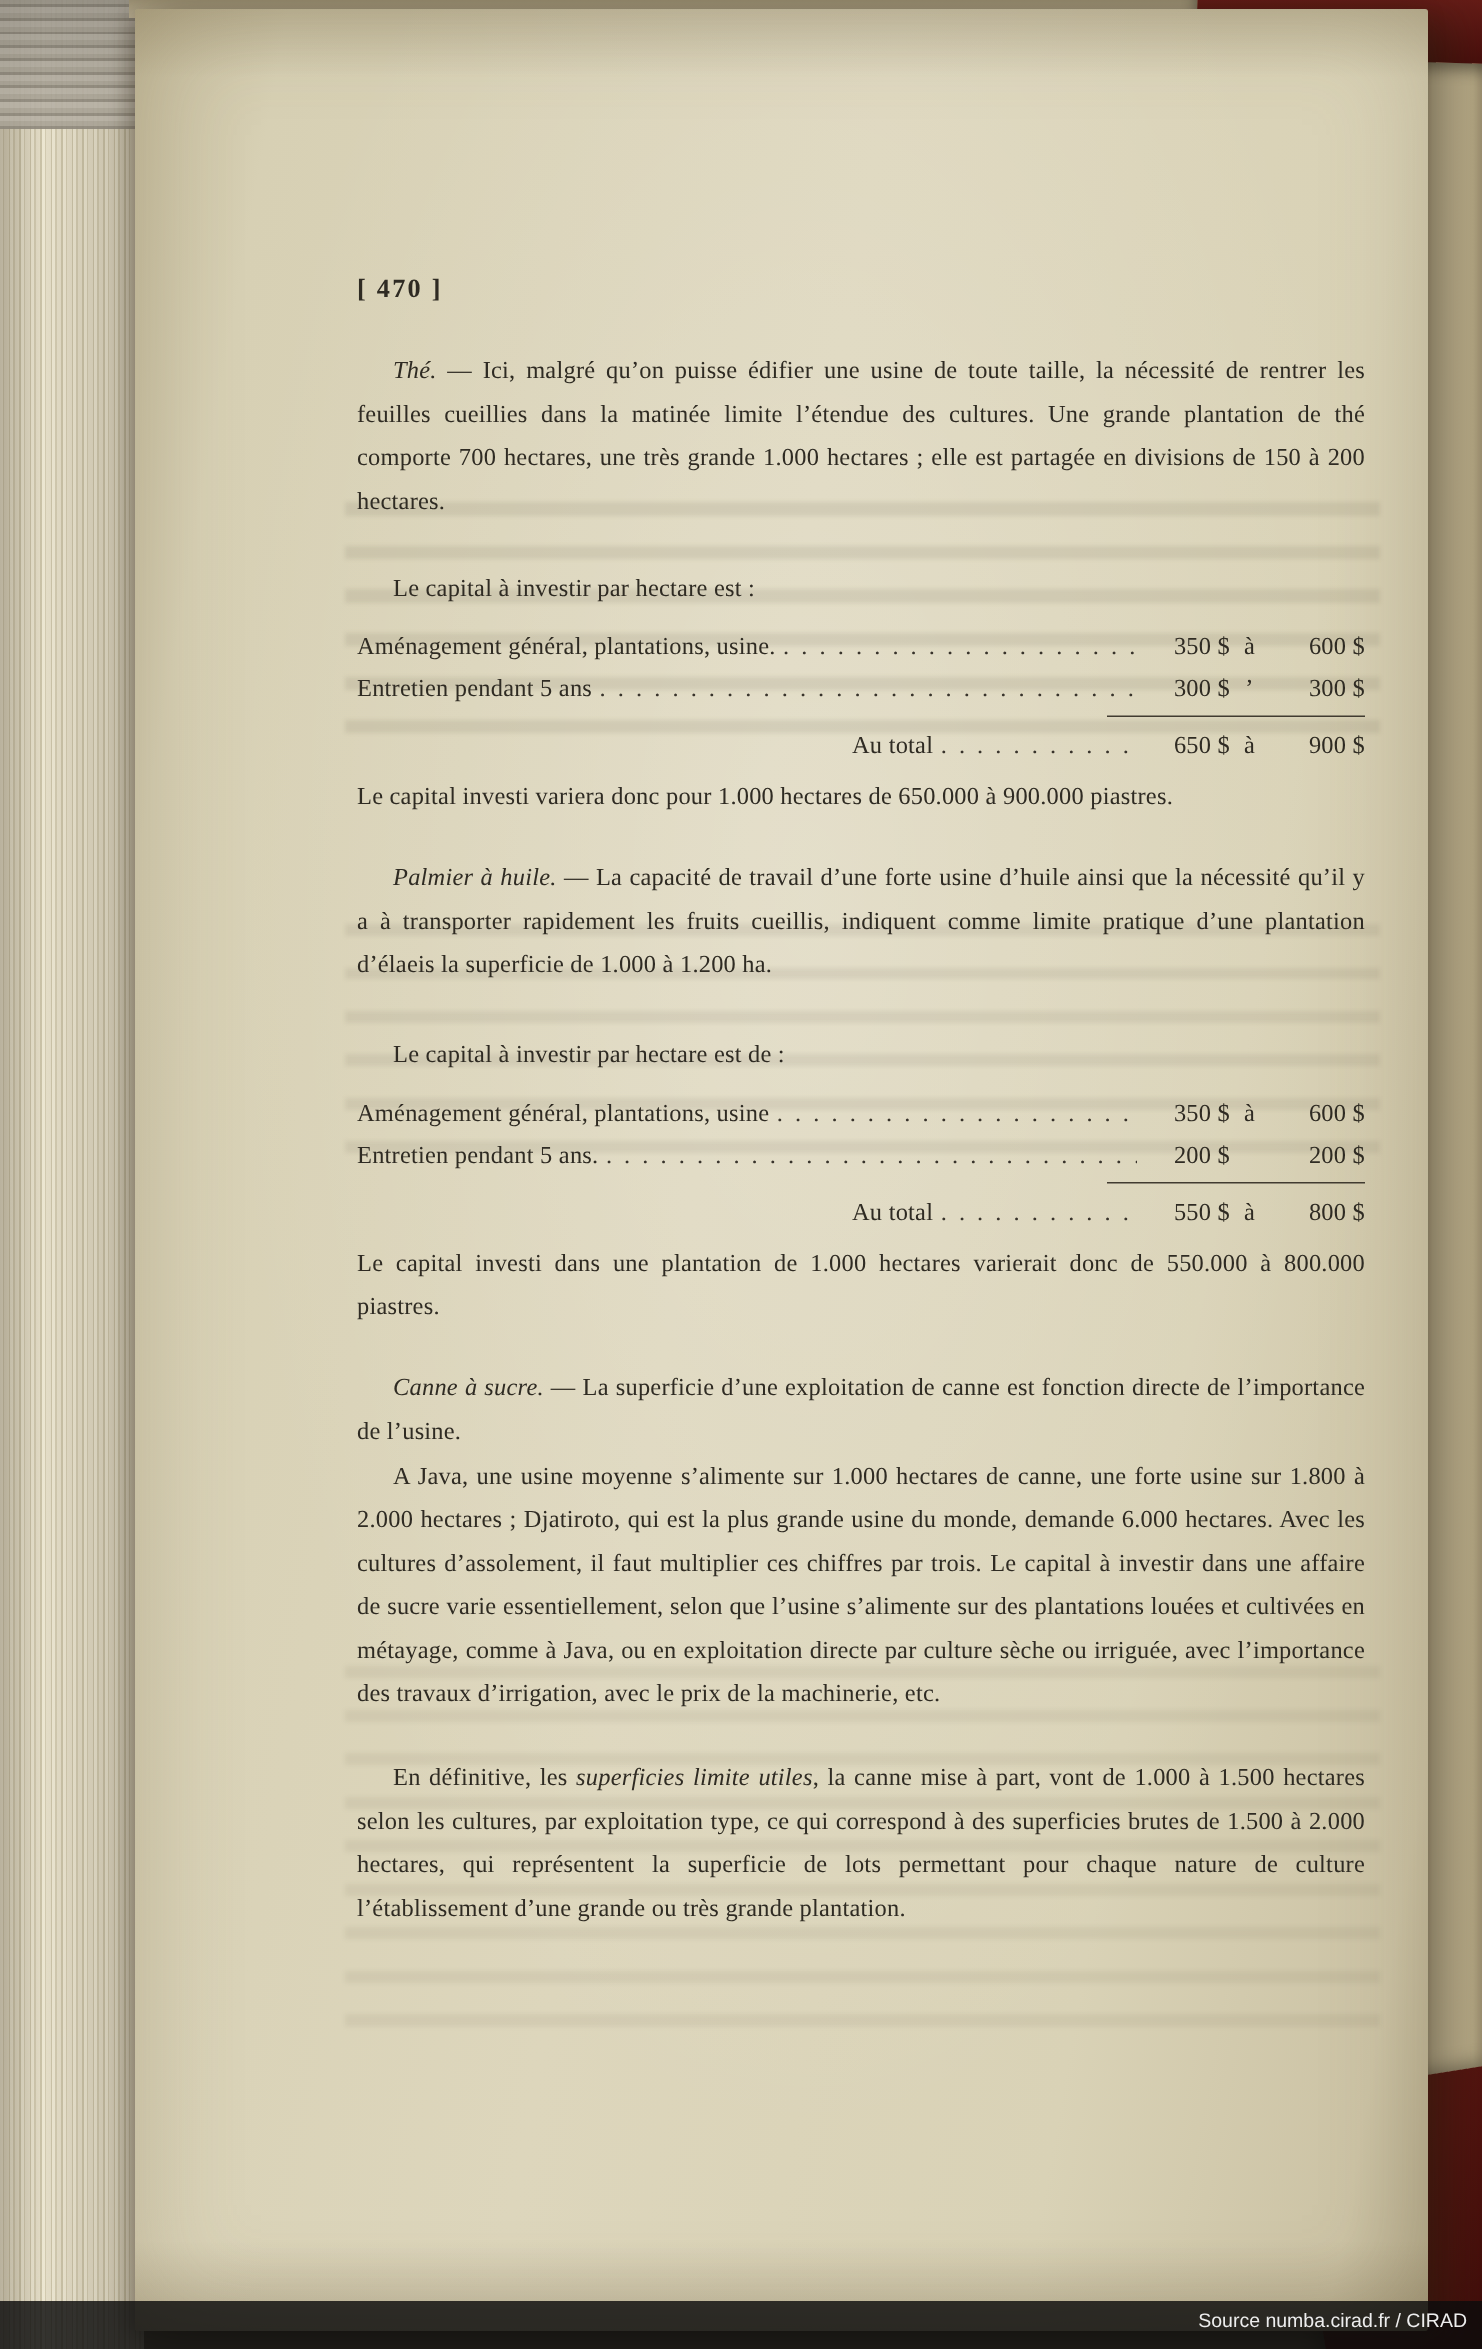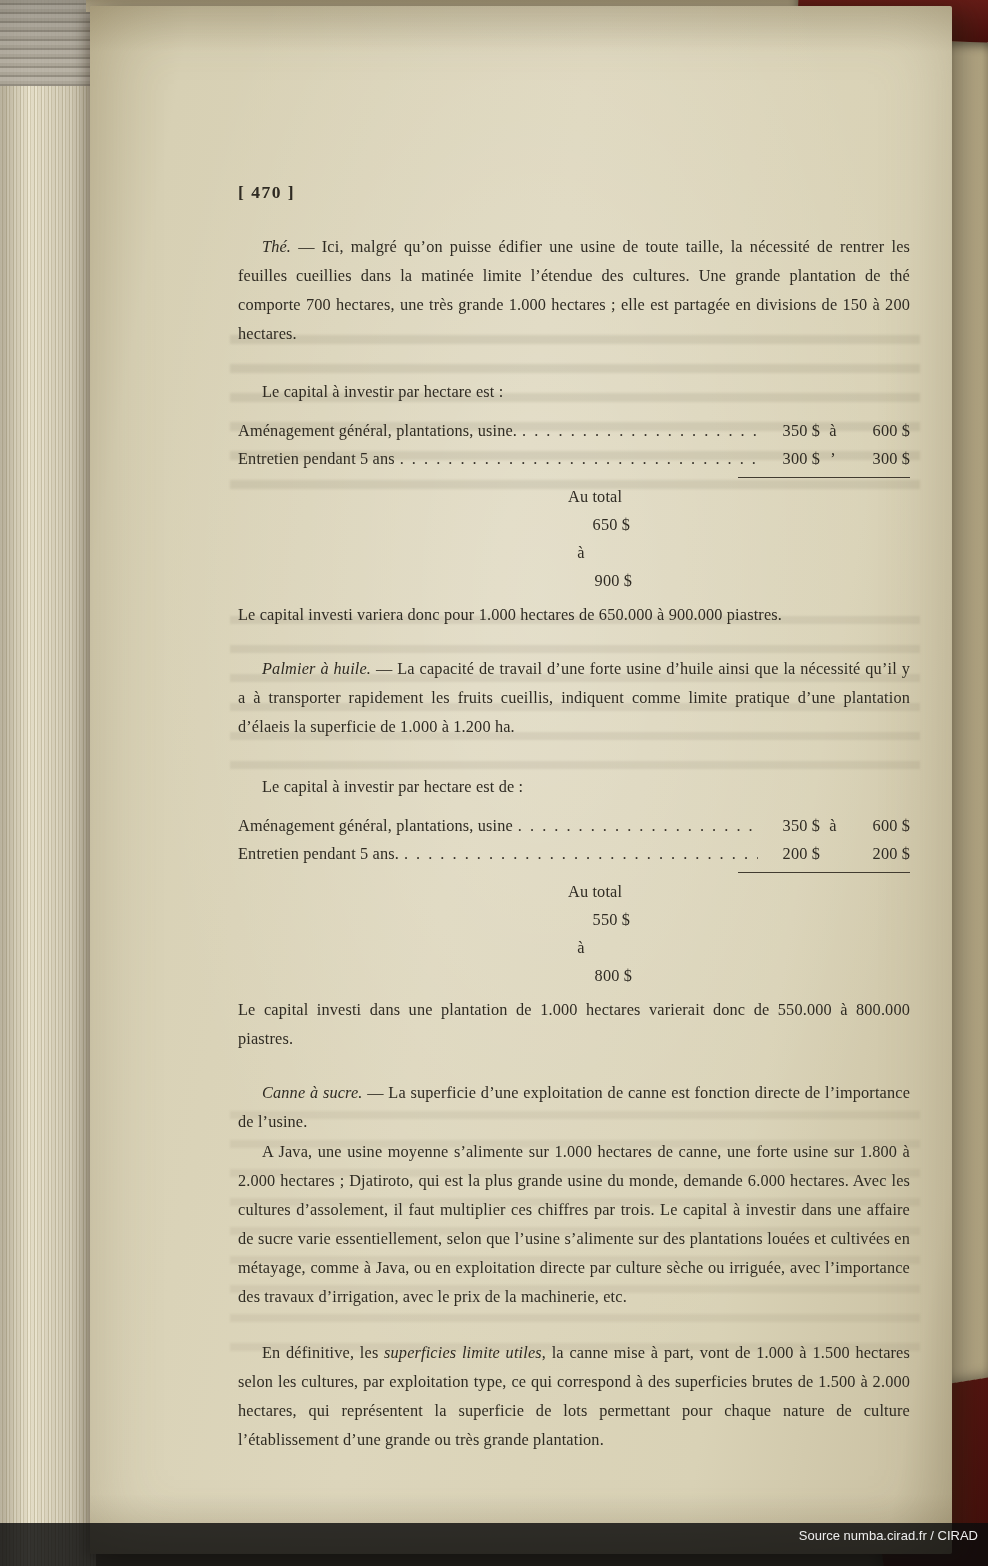--- a/index.html
+++ b/index.html
@@ -86,26 +86,26 @@
   .mt-java { margin-top:1px; }
   .mt-imp  { margin-top:2px; }
   .mt-fin  { margin-top:27px; }
   
   .t-row { display:flex; align-items:baseline; line-height:28px; white-space:nowrap; }
   .t-label { flex:none; }
   .t-dots  { flex:1 1 0; min-width:0; overflow:hidden; white-space:nowrap; letter-spacing:2px; padding:0 5px; color:#38332b; }
   .t-a1 { flex:none; width:62px; text-align:right; }
   .t-sep { flex:none; width:26px; text-align:center; }
   .t-a2 { flex:none; width:64px; text-align:right; }
-  .t-total { margin-top:5px;flex-direction:column; }
+  .t-total { margin-top:5px; }
   .t-total .t-label { margin-left:330px; }
   .t-rule { margin:4px 0 2px auto; width:172px; border-top:1.5px solid #413b30; }
   
   .source-bar {
-    position:absolute; left:0; bottom:0; width:100%; height:43px;
+    position:absolute; left:0; bottom:0; width:100%; height:32px;
     background:rgba(12,12,12,0.82); color:#ededed;
     font-family:"Liberation Sans","DejaVu Sans",sans-serif;
     font-size:13px; line-height:26px; text-align:right; padding-right:10px;
   }
 </style>
 </head>
 <body>
 
 <div class="scene">
 

